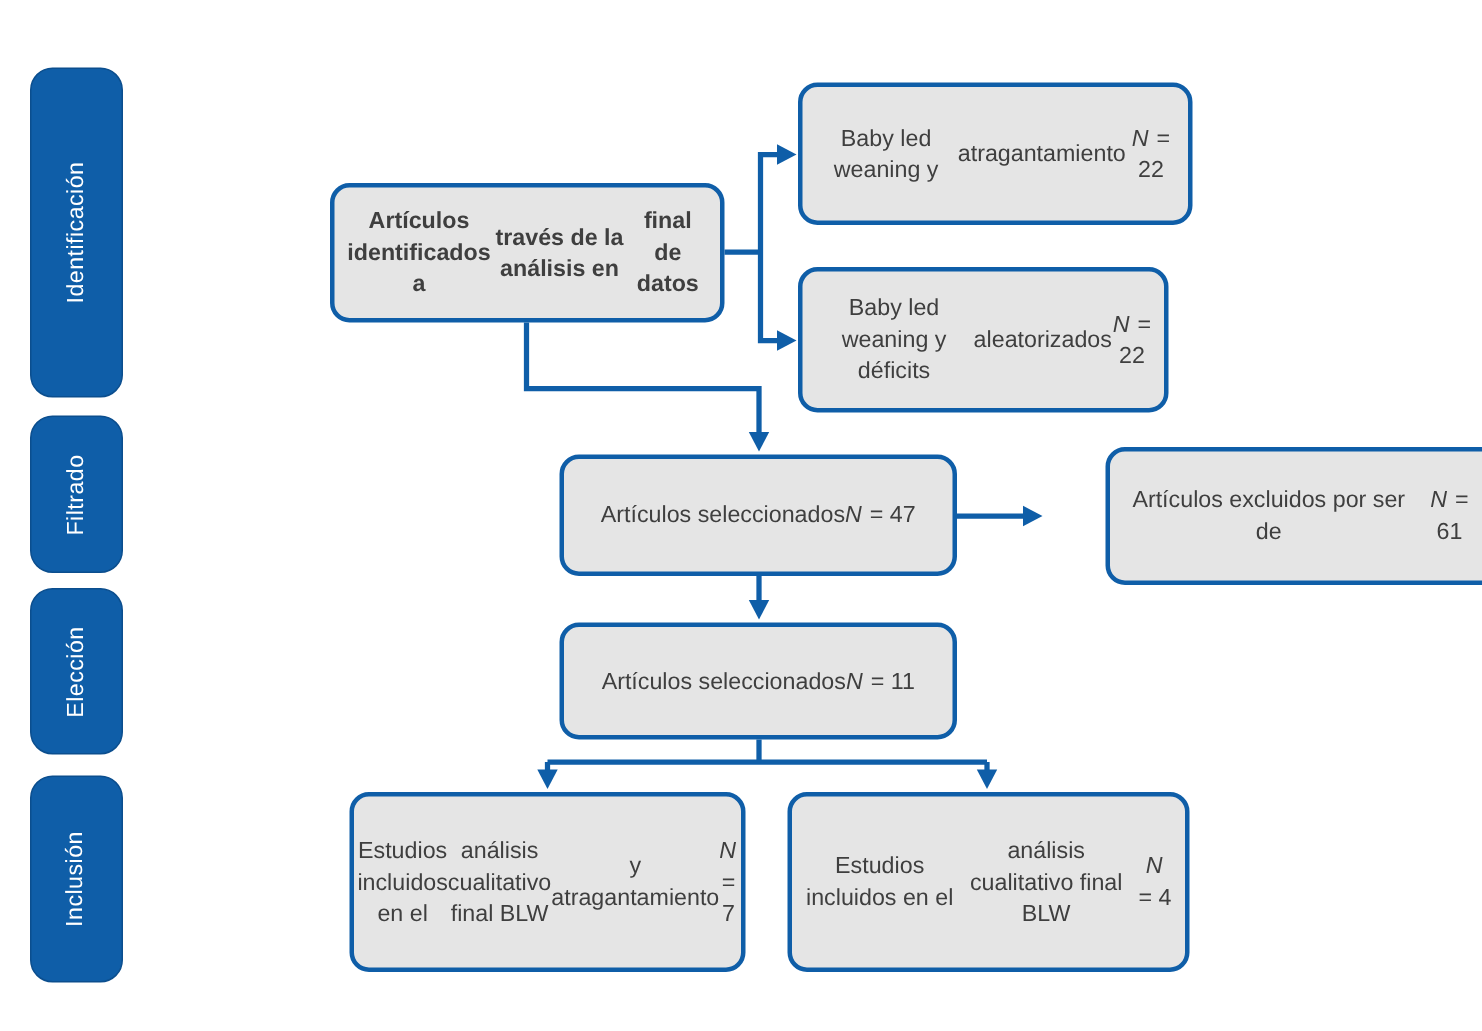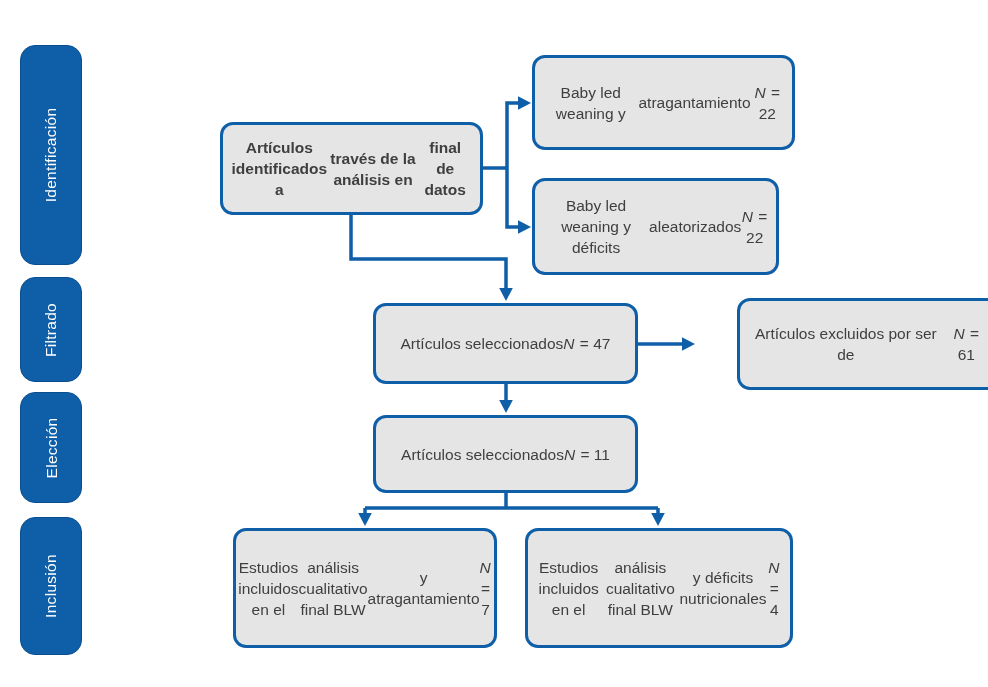--- a/index.html
+++ b/index.html
@@ -113,17 +113,16 @@
   <div class="node" style="left:233px; top:528px; width:264px; height:120px;">
     <span class="line">Estudios incluidos en el</span>
     <span class="line">análisis cualitativo final BLW</span>
     <span class="line">y atragantamiento</span>
     <span class="line nline"><em>N</em><span> = 7</span></span>
   </div>
 
   <div class="node" style="left:525px; top:528px; width:268px; height:120px;">
     <span class="line">Estudios incluidos en el</span>
     <span class="line">análisis cualitativo final BLW</span>
-    <span class="line">y déficits nutricionales</span>
     <span class="line nline"><em>N</em><span> = 4</span></span>
   </div>
 
 </div>
 
 </body></html>

